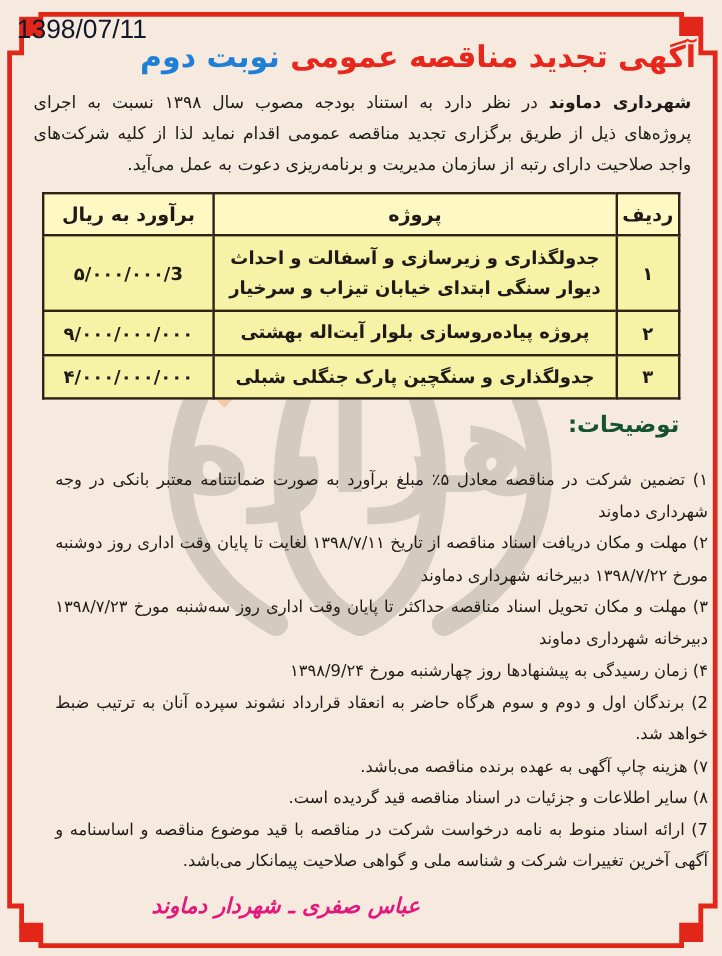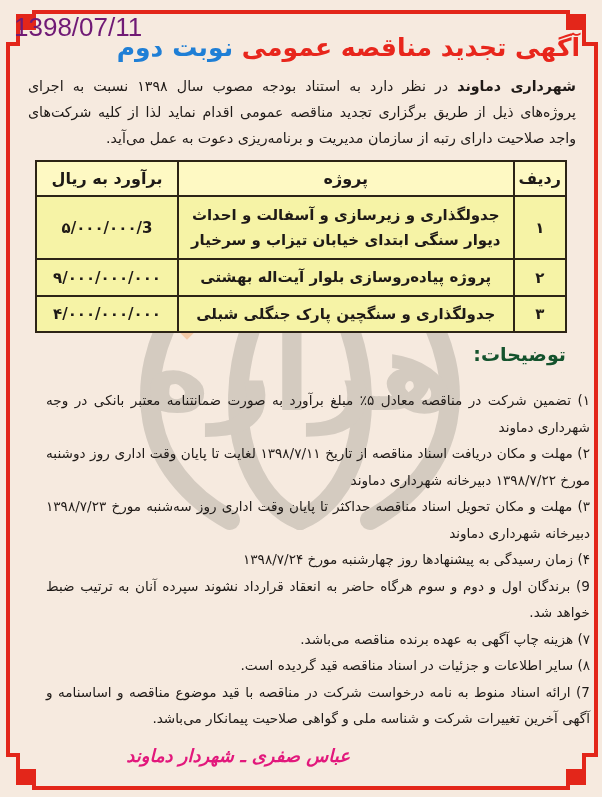--- a/index.html
+++ b/index.html
@@ -13,21 +13,21 @@
       position: absolute; left: 0; top: 0; width: 602px; height: 797px;
       pointer-events: none;
     }
     .watermark {
       position: absolute; left: 0; top: 0; width: 602px; height: 797px;
       pointer-events: none; opacity: 0.55;
     }
     .date-stamp {
       position: absolute; left: 14px; top: 12px;
       font-family: "Liberation Sans", sans-serif;
-      font-size: 26px; color: #701a75; letter-spacing: 0;
+      font-size: 22px; color: #0f172a; letter-spacing: 0;
       z-index: 5;
     }
     .title {
       position: absolute; left: 60px; top: 28px; width: 520px;
       direction: rtl; text-align: right;
       font-family: "DejaVu Sans", sans-serif;
       font-weight: bold; font-size: 25px; line-height: 40px;
       white-space: nowrap; z-index: 4;
     }
     .title .main { color: #e8261c; }
@@ -135,20 +135,20 @@
     </tr>
   </tbody>
 </table>
 
 <div class="notes-title">توضیحات:</div>
 
 <ul class="notes">
   <li>۱) تضمین شرکت در مناقصه معادل ۵٪ مبلغ برآورد به صورت ضمانتنامه معتبر بانکی در وجه شهرداری دماوند</li>
   <li>۲) مهلت و مکان دریافت اسناد مناقصه از تاریخ ۱۳۹۸/۷/۱۱ لغایت تا پایان وقت اداری روز دوشنبه مورخ ۱۳۹۸/۷/۲۲ دبیرخانه شهرداری دماوند</li>
   <li>۳) مهلت و مکان تحویل اسناد مناقصه حداکثر تا پایان وقت اداری روز سه‌شنبه مورخ ۱۳۹۸/۷/۲۳ دبیرخانه شهرداری دماوند</li>
-  <li>۴) زمان رسیدگی به پیشنهادها روز چهارشنبه مورخ ۱۳۹۸/۷/۲۴</li>
-  <li>9) برندگان اول و دوم و سوم هرگاه حاضر به انعقاد قرارداد نشوند سپرده آنان به ترتیب ضبط خواهد شد.</li>
+  <li>۴) زمان رسیدگی به پیشنهادها روز چهارشنبه مورخ ۱۳۹۸/9/۲۴</li>
+  <li>2) برندگان اول و دوم و سوم هرگاه حاضر به انعقاد قرارداد نشوند سپرده آنان به ترتیب ضبط خواهد شد.</li>
   <li>۷) هزینه چاپ آگهی به عهده برنده مناقصه می‌باشد.</li>
   <li>۸) سایر اطلاعات و جزئیات در اسناد مناقصه قید گردیده است.</li>
   <li>7) ارائه اسناد منوط به نامه درخواست شرکت در مناقصه با قید موضوع مناقصه و اساسنامه و آگهی آخرین تغییرات شرکت و شناسه ملی و گواهی صلاحیت پیمانکار می‌باشد.</li>
 </ul>
 
 <div class="signature">عباس صفری ـ شهردار دماوند</div>
 
 </body></html>

